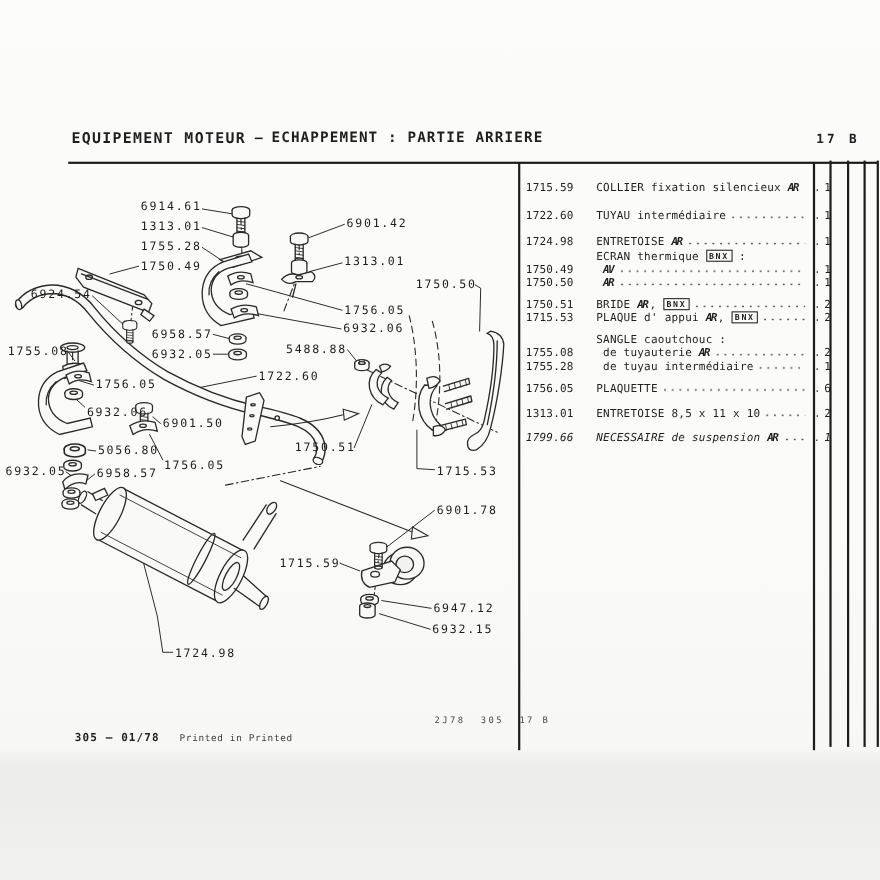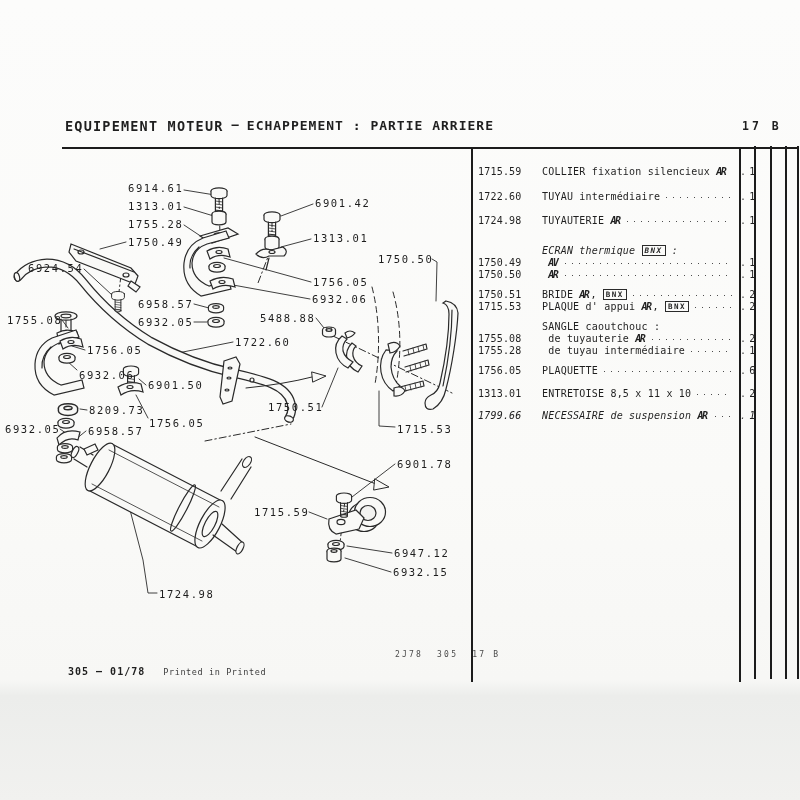--- a/index.html
+++ b/index.html
@@ -304,26 +304,26 @@
 
     <div class="prow" style="margin-top: 13px;">
       <span class="ref">1722.60</span>
       <span class="desc"><span>TUYAU intermédiaire</span><span></span><span></span></span>
       <span class="leader"></span>
       <span class="qty">1</span>
     </div>
 
     <div class="prow" style="margin-top: 12px;">
       <span class="ref">1724.98</span>
-      <span class="desc"><span>TUYAUTERIE </span><span class="arv">AR</span><span></span><span></span></span>
-      <span class="leader"></span>
-      <span class="qty">1</span>
-    </div>
-
-    <div class="prow" style="margin-top: 18px; font-style: italic;">
+      <span class="desc"><span>ENTRETOISE </span><span class="arv">AR</span><span></span><span></span></span>
+      <span class="leader"></span>
+      <span class="qty">1</span>
+    </div>
+
+    <div class="prow" style="margin-top: 1px;">
       <span class="ref"></span>
       <span class="desc"><span>ECRAN thermique </span><span></span><span class="bnx">BNX</span><span> :</span></span>
       
       
     </div>
 
     <div class="prow" style="margin-top: 0px;">
       <span class="ref">1750.49</span>
       <span class="desc"><span> </span><span class="arv">AV</span><span></span><span></span></span>
       <span class="leader"></span>
@@ -425,21 +425,21 @@
     <div class="dlabel" style="left: 378px; top: 253px;">1750.50</div>
 
     <div class="dlabel" style="left: 235px; top: 336px;">1722.60</div>
 
     <div class="dlabel" style="left: 87px; top: 344px;">1756.05</div>
 
     <div class="dlabel" style="left: 79px; top: 369px;">6932.06</div>
 
     <div class="dlabel" style="left: 148px; top: 379px;">6901.50</div>
 
-    <div class="dlabel" style="left: 89px; top: 404px;">8209.73</div>
+    <div class="dlabel" style="left: 89px; top: 404px;">5056.80</div>
 
     <div class="dlabel" style="left: 5px; top: 423px;">6932.05</div>
 
     <div class="dlabel" style="left: 88px; top: 425px;">6958.57</div>
 
     <div class="dlabel" style="left: 149px; top: 417px;">1756.05</div>
 
     <div class="dlabel" style="left: 268px; top: 401px;">1750.51</div>
 
     <div class="dlabel" style="left: 397px; top: 423px;">1715.53</div>

